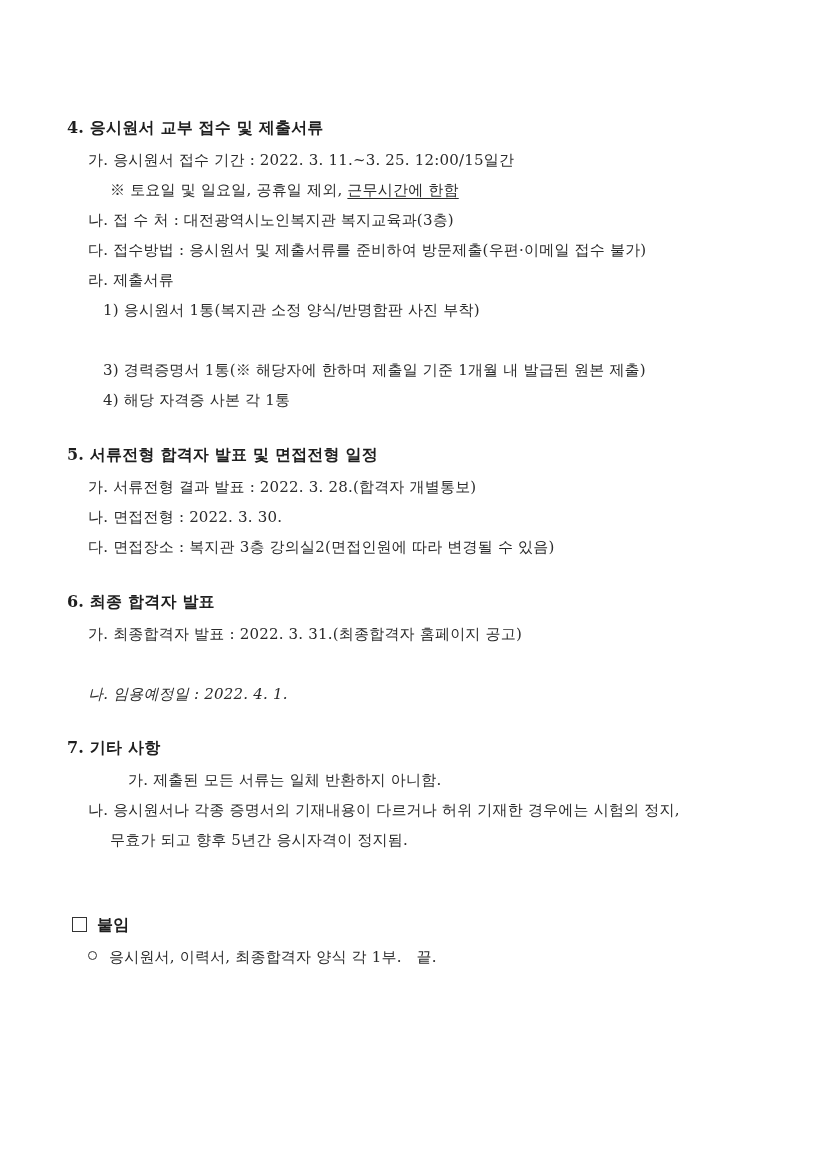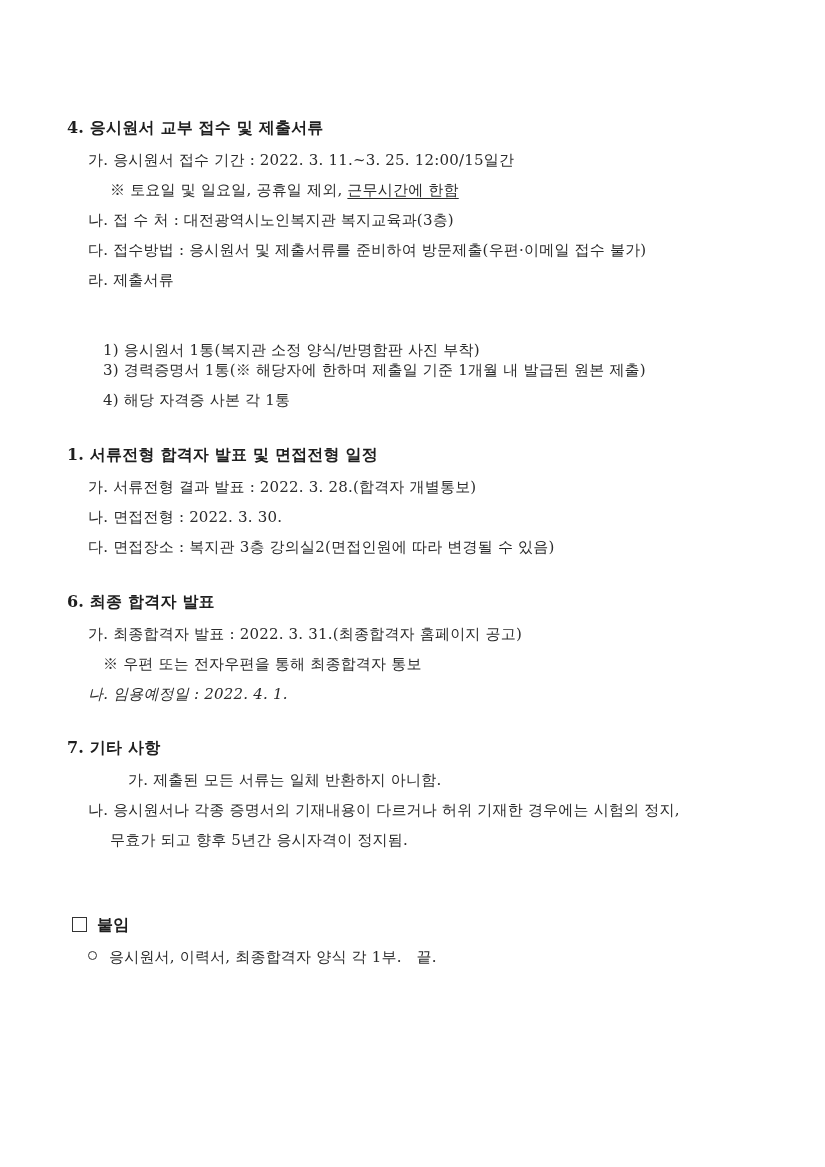--- a/index.html
+++ b/index.html
@@ -30,32 +30,31 @@
 <div class="page">
 
   <div class="line heading" style="left:67px; top:118px;">4. 응시원서 교부 접수 및 제출서류</div>
   <div class="line" style="left:88px; top:150px;">가. 응시원서 접수 기간 : 2022. 3. 11.~3. 25. 12:00/15일간</div>
   <div class="line" style="left:110px; top:180px;">
     <span>※ 토요일 및 일요일, 공휴일 제외, </span><span class="u">근무시간에 한함</span>
   </div>
   <div class="line" style="left:88px; top:210px;">나. 접 수 처 : 대전광역시노인복지관 복지교육과(3층)</div>
   <div class="line" style="left:88px; top:240px;">다. 접수방법 : 응시원서 및 제출서류를 준비하여 방문제출(우편·이메일 접수 불가)</div>
   <div class="line" style="left:88px; top:270px;">라. 제출서류</div>
-  <div class="line" style="left:103px; top:300px;margin-top:40px;">1) 응시원서 1통(복지관 소정 양식/반명함판 사진 부착)</div>
+  <div class="line" style="left:103px; top:300px;">1) 응시원서 1통(복지관 소정 양식/반명함판 사진 부착)</div>
   <div class="line" style="left:103px; top:360px;">3) 경력증명서 1통(※ 해당자에 한하며 제출일 기준 1개월 내 발급된 원본 제출)</div>
   <div class="line" style="left:103px; top:390px;">4) 해당 자격증 사본 각 1통</div>
 
-  <div class="line heading" style="left:67px; top:445px;">1. 서류전형 합격자 발표 및 면접전형 일정</div>
+  <div class="line heading" style="left:67px; top:445px;">5. 서류전형 합격자 발표 및 면접전형 일정</div>
   <div class="line" style="left:88px; top:477px;">가. 서류전형 결과 발표 : 2022. 3. 28.(합격자 개별통보)</div>
   <div class="line" style="left:88px; top:507px;">나. 면접전형 : 2022. 3. 30.</div>
   <div class="line" style="left:88px; top:537px;">다. 면접장소 : 복지관 3층 강의실2(면접인원에 따라 변경될 수 있음)</div>
 
   <div class="line heading" style="left:67px; top:592px;">6. 최종 합격자 발표</div>
   <div class="line" style="left:88px; top:624px;">가. 최종합격자 발표 : 2022. 3. 31.(최종합격자 홈페이지 공고)</div>
-  <div class="line" style="left:103px; top:654px;">※ 우편 또는 전자우편을 통해 최종합격자 통보</div>
   <div class="line" style="left:88px; top:684px;font-style:italic;">나. 임용예정일 : 2022. 4. 1.</div>
 
   <div class="line heading" style="left:67px; top:738px;">7. 기타 사항</div>
   <div class="line" style="left:88px; top:770px;margin-left:40px;">가. 제출된 모든 서류는 일체 반환하지 아니함.</div>
   <div class="line" style="left:88px; top:800px;">나. 응시원서나 각종 증명서의 기재내용이 다르거나 허위 기재한 경우에는 시험의 정지,</div>
   <div class="line" style="left:110px; top:830px;">무효가 되고 향후 5년간 응시자격이 정지됨.</div>
 
   <div class="line heading" style="left:72px; top:915px;">
     <span class="box"></span><span>붙임</span>
   </div>

